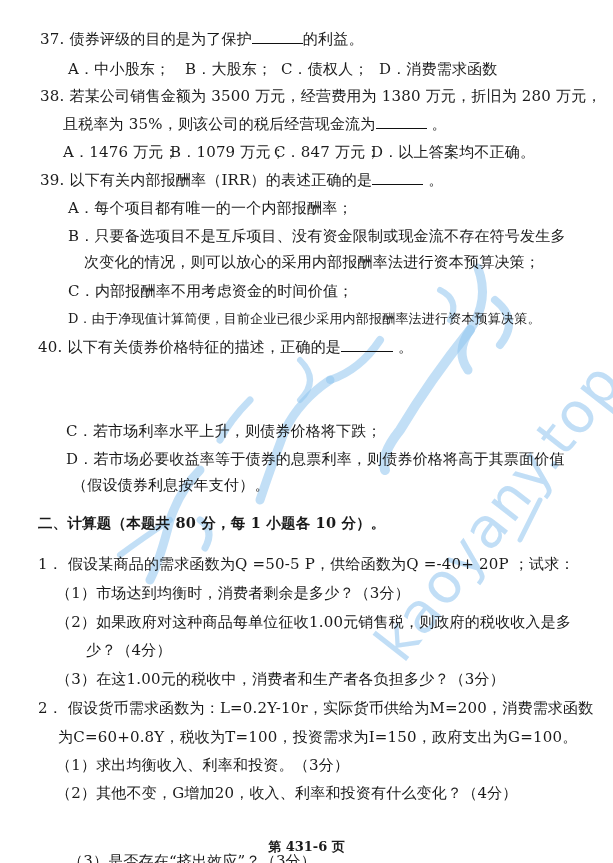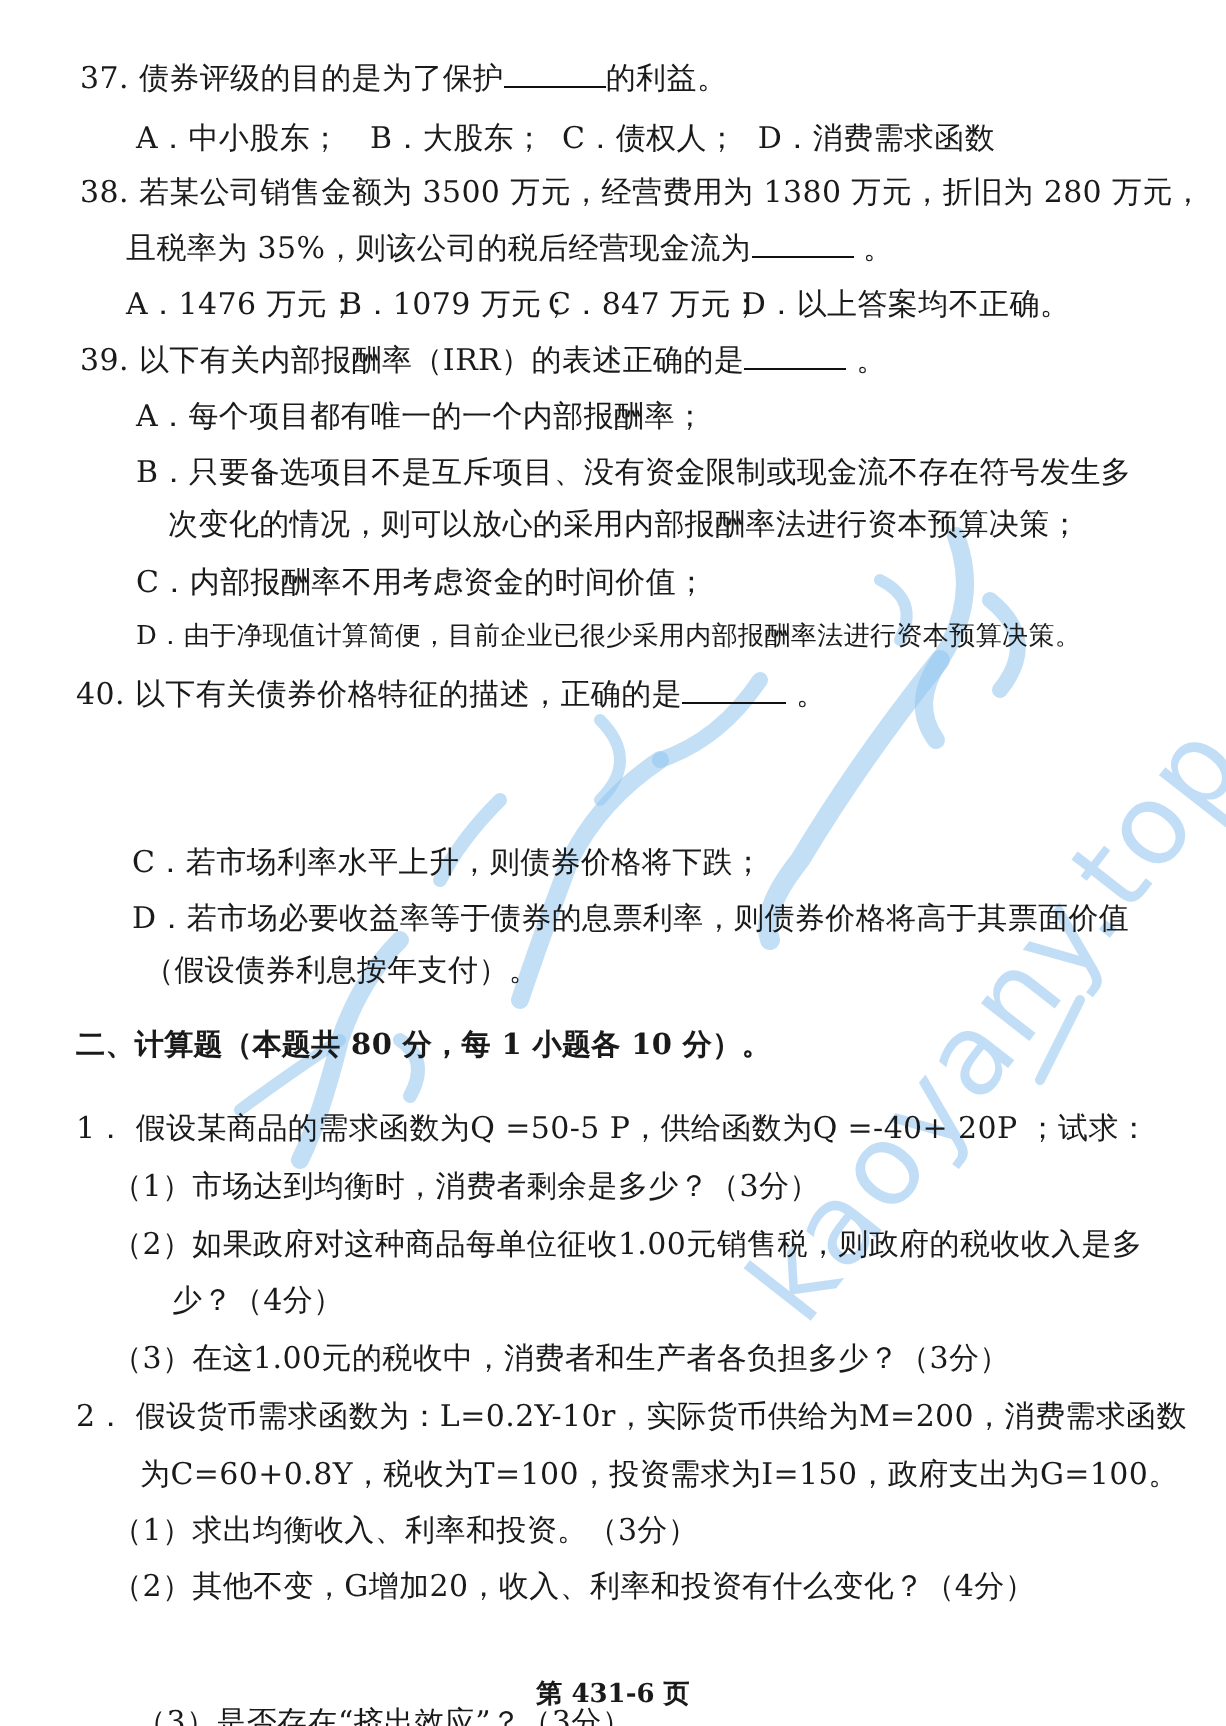--- a/index.html
+++ b/index.html
@@ -93,19 +93,19 @@
   </div>
   <div class="line" style="left:56px; top:583px;">（1）市场达到均衡时，消费者剩余是多少？（3分）</div>
   <div class="line" style="left:56px; top:612px;">（2）如果政府对这种商品每单位征收1.00元销售税，则政府的税收收入是多</div>
   <div class="line" style="left:86px; top:640px;">少？（4分）</div>
   <div class="line" style="left:56px; top:669px;">（3）在这1.00元的税收中，消费者和生产者各负担多少？（3分）</div>
 
   <div class="line" style="left:38px; top:698px;">
     <span class="num">2．</span>
     <span>假设货币需求函数为：L=0.2Y-10r，实际货币供给为M=200，消费需求函数</span>
   </div>
-  <div class="line" style="left:58px; top:727px;margin-left:12px;">为C=60+0.8Y，税收为T=100，投资需求为I=150，政府支出为G=100。</div>
+  <div class="line" style="left:58px; top:727px;">为C=60+0.8Y，税收为T=100，投资需求为I=150，政府支出为G=100。</div>
   <div class="line" style="left:56px; top:755px;">（1）求出均衡收入、利率和投资。（3分）</div>
   <div class="line" style="left:56px; top:783px;">（2）其他不变，G增加20，收入、利率和投资有什么变化？（4分）</div>
   <div class="line" style="left:68px; top:811px;margin-top:40px;">（3）是否存在“挤出效应”？（3分）</div>
 
   <div class="footer" style="top:838px;">第 431-6 页</div>
 </div>
 
 </body></html>

